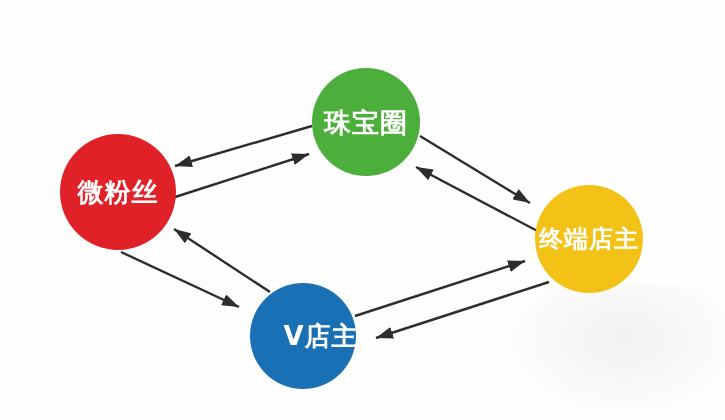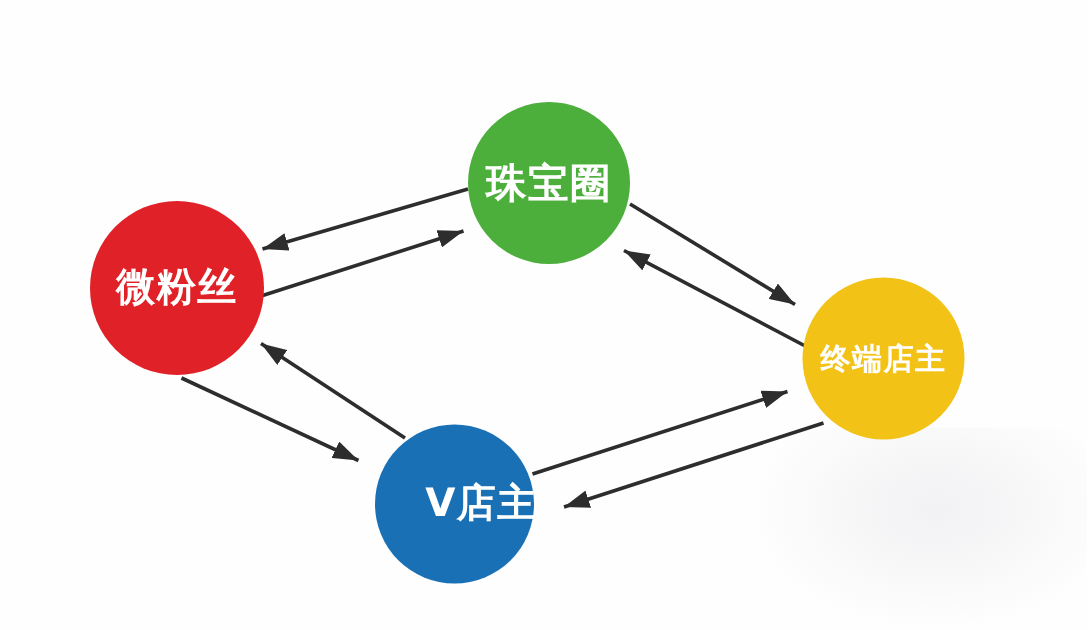--- a/index.html
+++ b/index.html
@@ -75,20 +75,20 @@
 
   <div class="node" style="left: 60px; top: 134px; width: 116px; height: 116px; background: rgb(224, 33, 40);">
     <span class="node-label" style="font-size: 26px;">微粉丝</span>
   </div>
 
   <div class="node" style="left: 312px; top: 68px; width: 108px; height: 108px; background: rgb(76, 174, 59);">
     <span class="node-label" style="font-size: 27px;">珠宝圈</span>
   </div>
 
   <div class="node" style="left: 535px; top: 185px; width: 108px; height: 108px; background: rgb(242, 194, 23);">
-    <span class="node-label" style="font-size: 20px;">终端店主</span>
+    <span class="node-label" style="font-size: 24px;">终端店主</span>
   </div>
 
   <div class="node" style="left: 250px; top: 283px; width: 106px; height: 106px; background: rgb(26, 112, 181);">
     <span class="node-label" style="font-size: 26px; margin-left: 36px;">V店主</span>
   </div>
 
 </div>
 
 </body></html>

